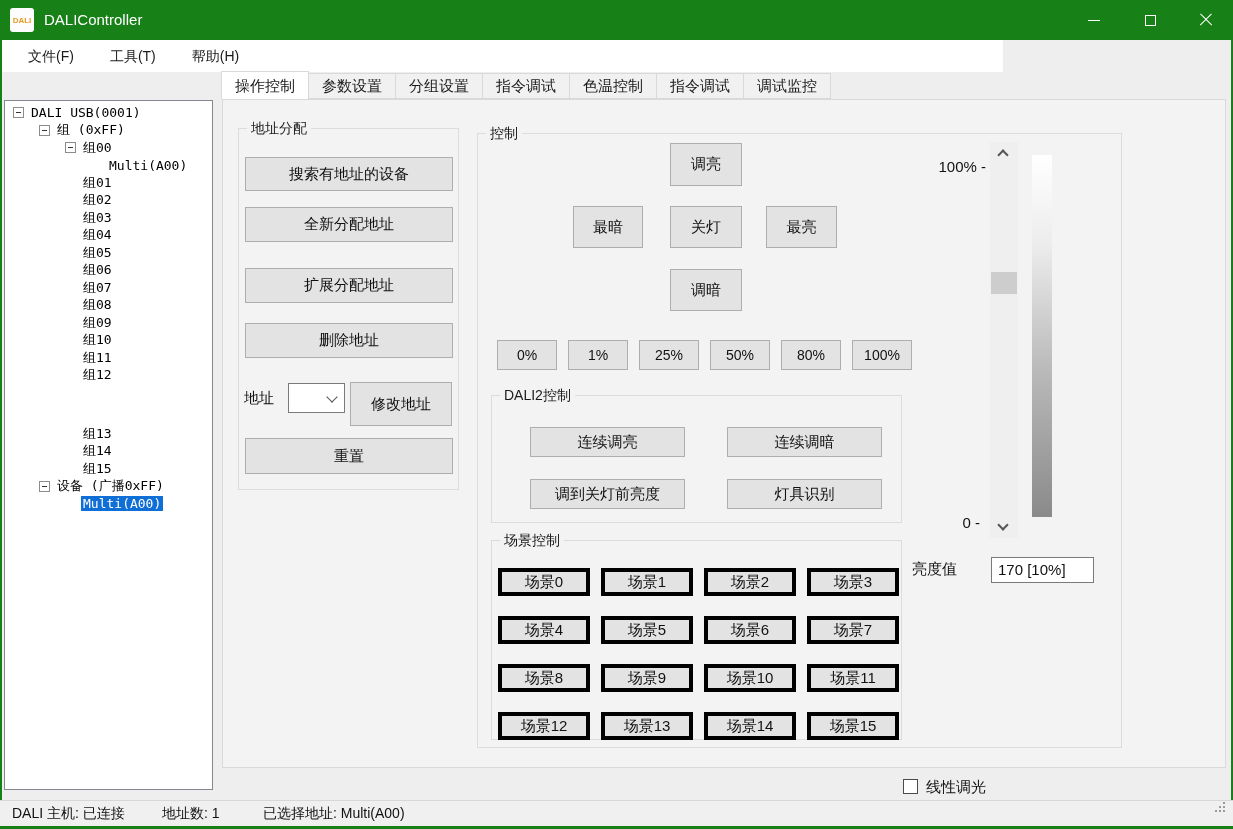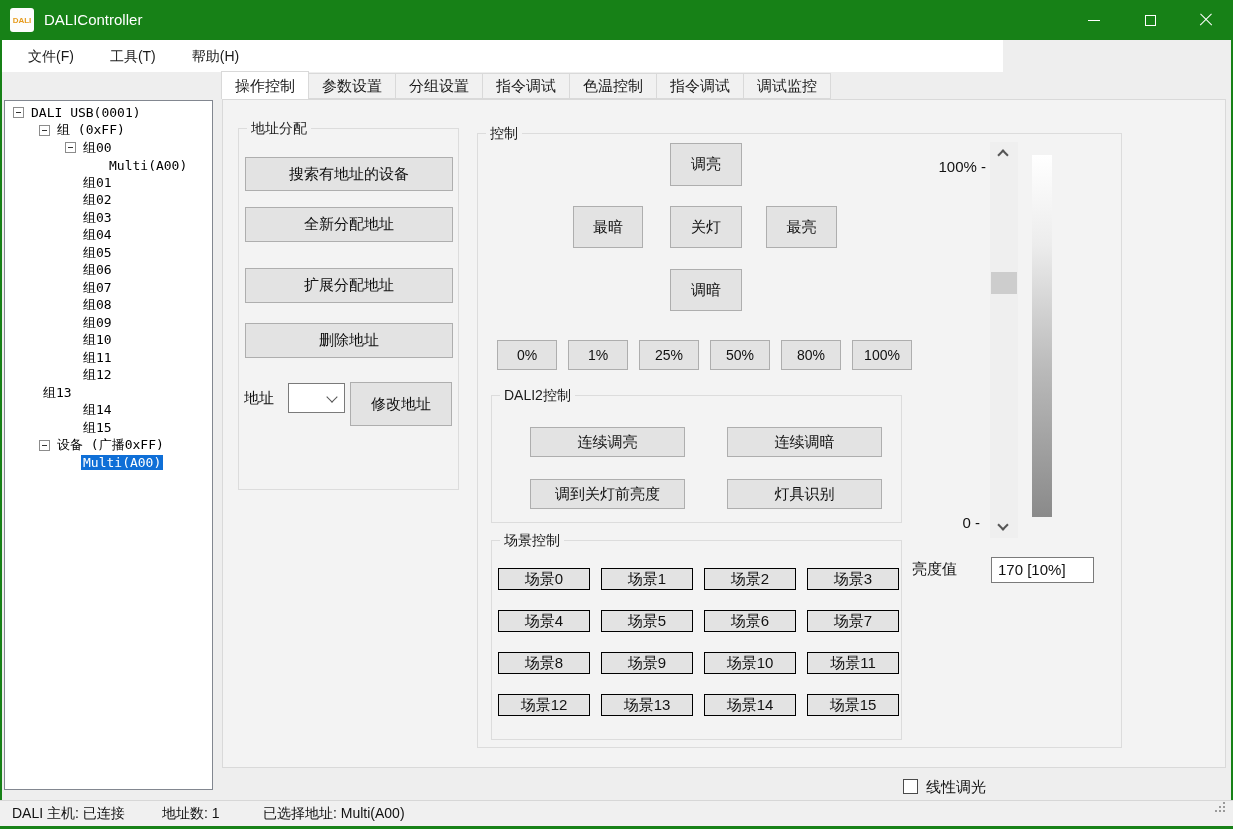--- a/index.html
+++ b/index.html
@@ -72,21 +72,21 @@
   #btn-brightest { left:766px; top:206px; width:71px; height:42px; }
   #btn-down { left:670px; top:269px; width:72px; height:42px; }
 
   .pct-row { position:absolute; left:497px; top:340px; display:flex; gap:11px; z-index:3; }
   .pct-btn { width:60px; height:30px; background:#e3e3e3; border:1px solid #aeaeae; font-size:14px; color:#111; display:flex; align-items:center; justify-content:center; }
 
   .dali2-grid { position:absolute; left:530px; top:427px; display:grid; grid-template-columns:155px 155px; column-gap:42px; row-gap:22px; z-index:3; }
   .dali2-btn { width:155px; height:30px; background:#e3e3e3; border:1px solid #aeaeae; font-size:15px; color:#111; display:flex; align-items:center; justify-content:center; }
 
   .scene-grid { position:absolute; left:498px; top:568px; display:grid; grid-template-columns:repeat(4,92px); column-gap:11px; row-gap:20px; z-index:3; }
-  .scene-btn { width:92px; height:22px; background:#e3e3e3; border:1px solid #000000; font-size:15px; color:#111; display:flex; align-items:center; justify-content:center; }
+  .scene-btn { width:92px; height:28px; background:#e3e3e3; border:4px solid #000000; font-size:15px; color:#111; display:flex; align-items:center; justify-content:center; }
 
   
   .lbl { position:absolute; font-size:15px; color:#111; z-index:3; }
   #lbl-100 { left:918px; top:158px; width:68px; text-align:right; }
   #lbl-0 { left:935px; top:514px; width:45px; text-align:right; }
   #lbl-bright { left:912px; top:560px; }
   .vscroll { position:absolute; left:990px; top:142px; width:28px; height:396px; background:#efefef; z-index:3; }
   .vscroll .arrow-top { position:absolute; left:9px; top:9px; }
   .vscroll .arrow-bot { position:absolute; left:9px; bottom:9px; }
   .vscroll .thumb { position:absolute; left:1px; top:130px; width:26px; height:22px; background:#cdcdcd; }
@@ -185,21 +185,21 @@
       </div>
       <div class="tree-row" style="padding-left: 76px;">
         <span class="tree-label">组10</span>
       </div>
       <div class="tree-row" style="padding-left: 76px;">
         <span class="tree-label">组11</span>
       </div>
       <div class="tree-row" style="padding-left: 76px;">
         <span class="tree-label">组12</span>
       </div>
-      <div class="tree-row" style="padding-left: 36px;">
+      <div class="tree-row" style="padding-left: 76px; margin-top: 41px;">
         <span class="tree-label">组13</span>
       </div>
       <div class="tree-row" style="padding-left: 76px;">
         <span class="tree-label">组14</span>
       </div>
       <div class="tree-row" style="padding-left: 76px;">
         <span class="tree-label">组15</span>
       </div>
       <div class="tree-row" style="padding-left: 34px;">
         <span class="expander"></span>
@@ -215,20 +215,21 @@
   </div>
   <div class="btn" id="btn-search">搜索有地址的设备</div>
   <div class="btn" id="btn-assign-ext">扩展分配地址</div>
   <div class="btn" id="btn-assign-new">全新分配地址</div>
   <div class="btn" id="btn-delete">删除地址</div>
   <div id="addr-label">地址</div>
   <div id="addr-combo">
       <span class="chev chev-down"></span>
     </div>
   <div class="btn" id="btn-modify">修改地址</div>
+  <div class="btn" id="btn-reset">重置</div>
 
   <div class="groupbox" id="ctrl-group">
     <div class="legend">控制</div>
   </div>
   <div class="btn" id="btn-up">调亮</div>
   <div class="btn" id="btn-dimmest">最暗</div>
   <div class="btn" id="btn-off">关灯</div>
   <div class="btn" id="btn-brightest">最亮</div>
   <div class="btn" id="btn-down">调暗</div>
   <div class="pct-row">

